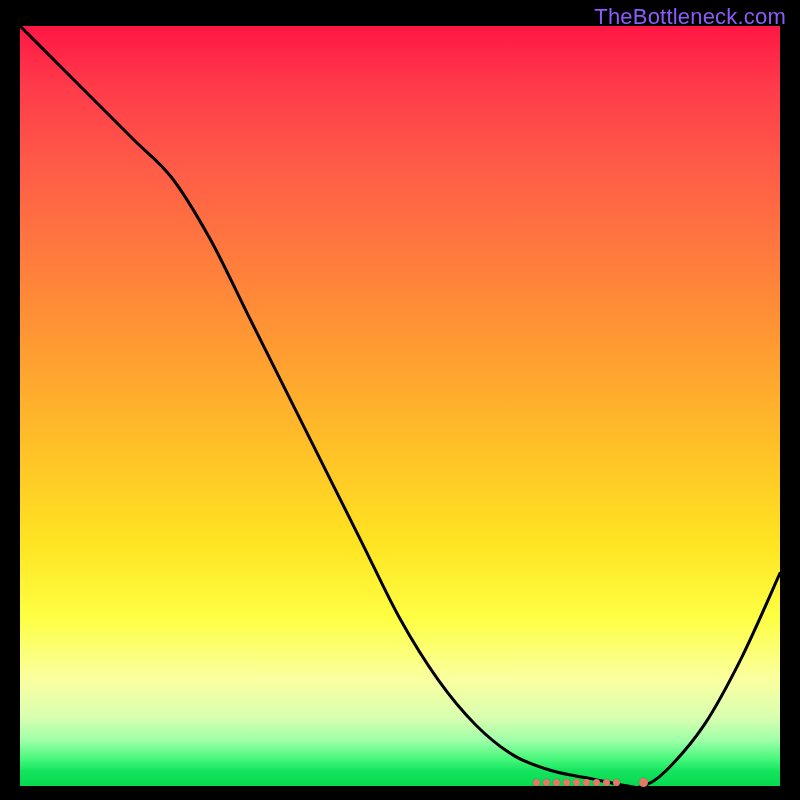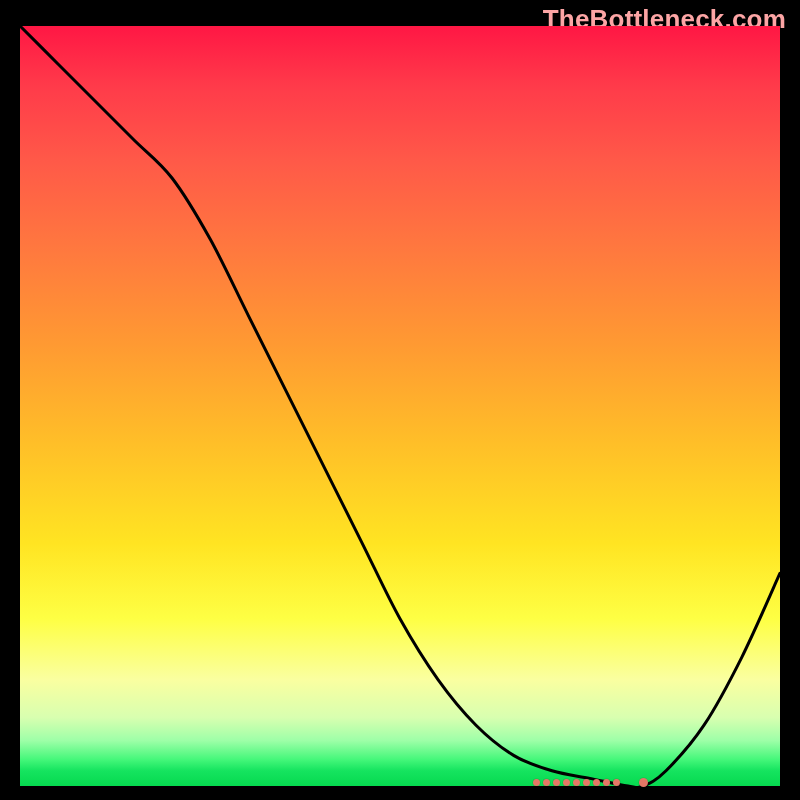--- a/index.html
+++ b/index.html
@@ -14,23 +14,23 @@
   .frame {
     position: relative;
     width: 800px;
     height: 800px;
     background: #000;
   }
   .watermark {
     position: absolute;
     top: 4px;
     right: 14px;
-    color: #fca5a5;
-    font-size: 26px;
-    font-weight: 700;
+    color: #8b5cf6;
+    font-size: 22px;
+    font-weight: 400;
     letter-spacing: 0.2px;
     user-select: none;
   }
   .plot {
     position: absolute;
     left: 20px;
     top: 26px;
     width: 760px;
     height: 760px;
   }

